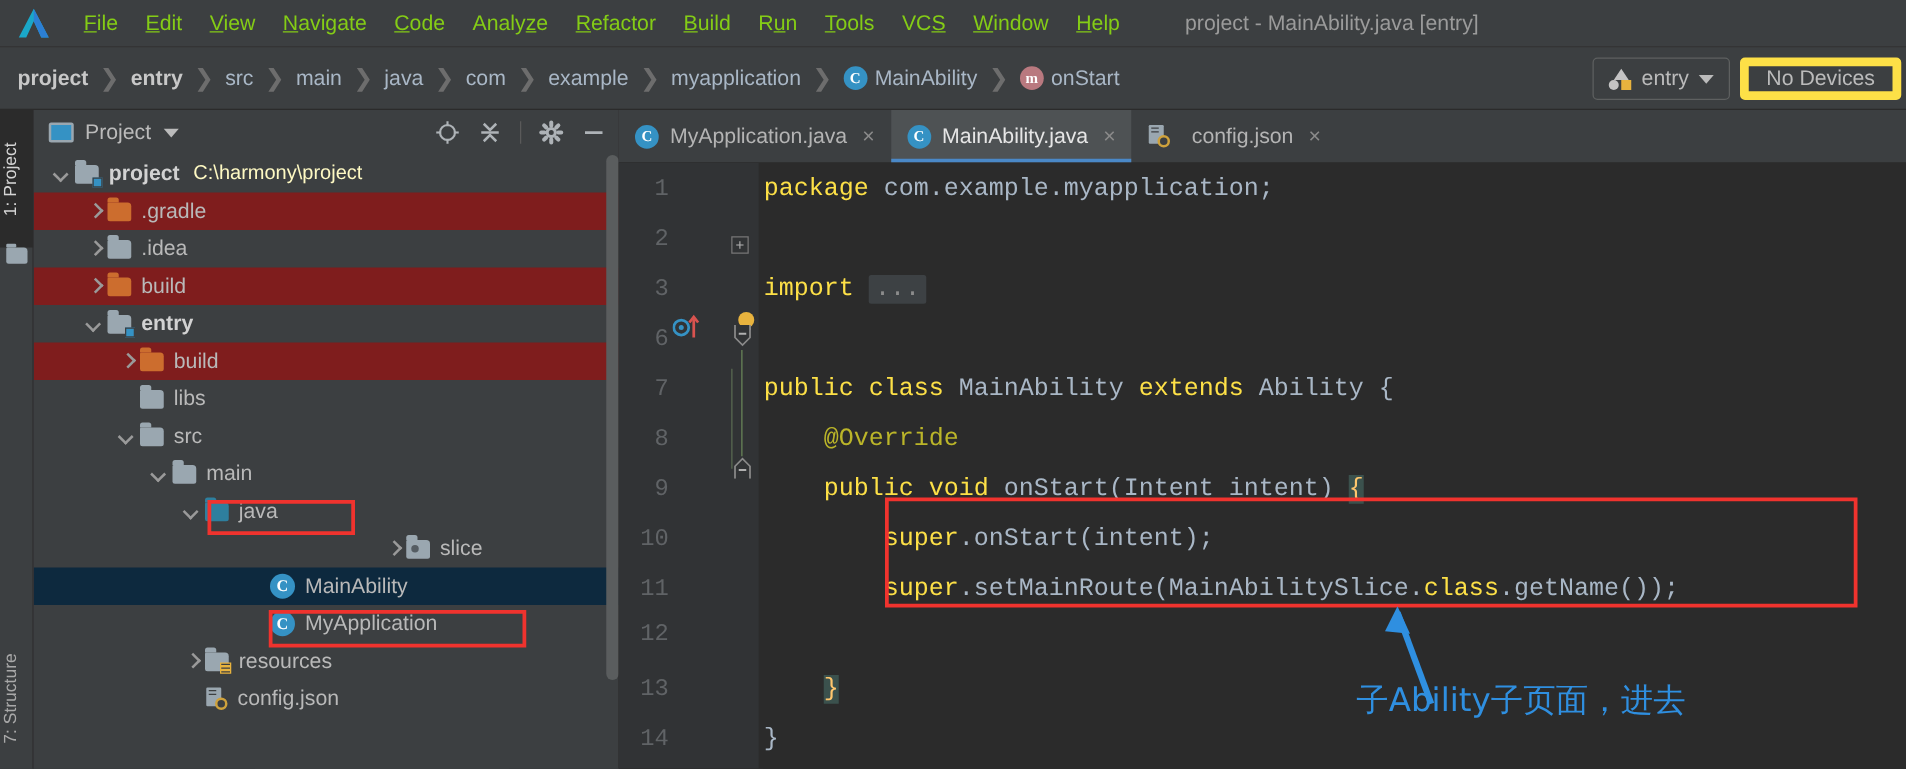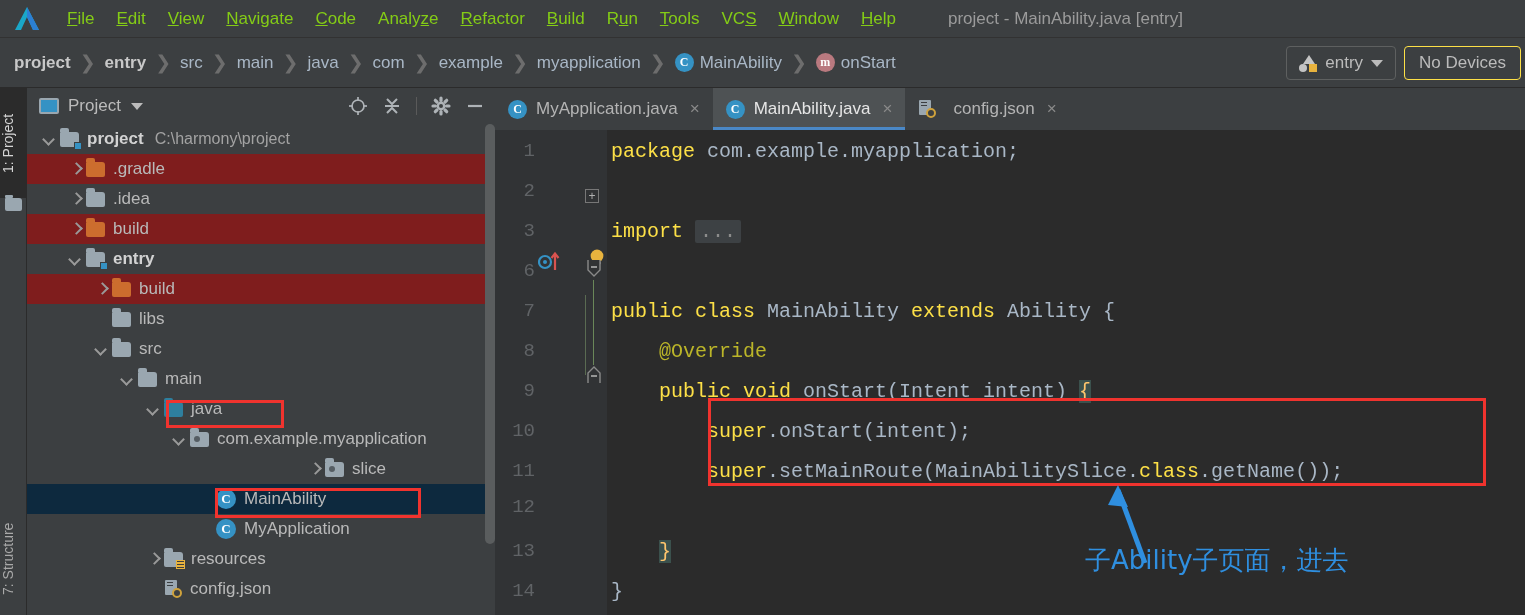--- a/index.html
+++ b/index.html
@@ -77,21 +77,21 @@
   }
   .shapes-ico .sq {
     position: absolute; left: 10px; top: 9px; width: 8px; height: 8px;
     background: #e8b33e;
   }
   .caret-d {
     width: 0; height: 0; border-left: 6px solid transparent;
     border-right: 6px solid transparent; border-top: 7px solid #bbbbbb;
   }
   .no-dev {
-    height: 34px; border: 1px solid #fde047; border-radius: 4px;
+    height: 34px; border: 7px solid #fde047; border-radius: 4px;
     display: flex; align-items: center; padding: 0 14px;
     color: #bbbbbb; font-size: 17px; background: #3c3f41;
   }
 
   
   .toolstrip {
     position: absolute; left: 0; top: 88px; width: 27px; height: 527px;
     background: #3c3f41; border-right: 1px solid #2b2b2b;
   }
   .ts-btn {
@@ -201,21 +201,21 @@
     background: #9aa7b0; border-radius: 1px;
   }
   .jsonico .bars {
     position: absolute; left: 3px; top: 2px; width: 6px; height: 1px;
     background: #3c3f41; box-shadow: 0 3px 0 #3c3f41;
   }
   .jsonico .cog {
     position: absolute; right: 0px; bottom: 0px; width: 10px; height: 10px;
     border-radius: 50%; border: 2px solid #cfa23c; background: #3c3f41;
   }
-  .pathlabel { color: #a3a3a3; margin-left: 11px; font-size: 16px; }
+  .pathlabel { color: #fef9c3; margin-left: 11px; font-size: 16px; }
   .bold-name { font-weight: bold; color: #d2d2d2; }
   .pp-scroll {
     position: absolute; right: 0px; top: 36px; width: 10px; height: 420px;
     background: #5a5d5e; border-radius: 5px;
   }
 
   
   .editor {
     position: absolute; left: 495px; top: 88px; width: 1030px; height: 527px;
     background: #2b2b2b;
@@ -474,27 +474,20 @@
         <div class="row" style="padding-left: 92px;">
           <span class="arrow down"></span>
           <span class="folder gray"></span>
           <span>main</span>
         </div>
         <div class="row" style="padding-left: 118px;">
           <span class="arrow down"></span>
           <span class="folder teal"></span>
           <span>java</span>
         </div>
-        <div class="row" style="padding-left: 144px;">
-          <span class="arrow down"></span>
-          <span class="folder gray">
-            <span class="pkg-dot"></span>
-          </span>
-          <span>com.example.myapplication</span>
-        </div>
         <div class="row" style="padding-left: 170px; justify-content: center;">
           <span class="arrow right"></span>
           <span class="folder gray">
             <span class="pkg-dot"></span>
           </span>
           <span>slice</span>
         </div>
         <div class="row selected" style="padding-left: 170px;">
           <span class="arrow none"></span>
           <span class="jclass">C</span>

